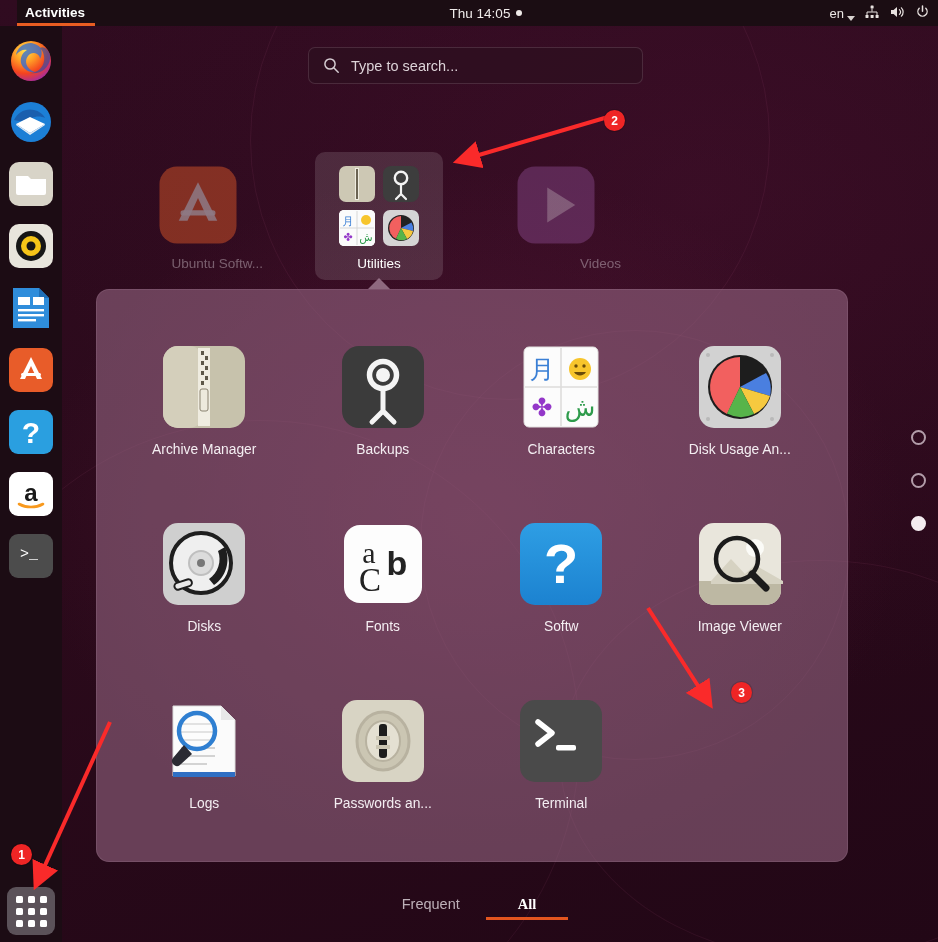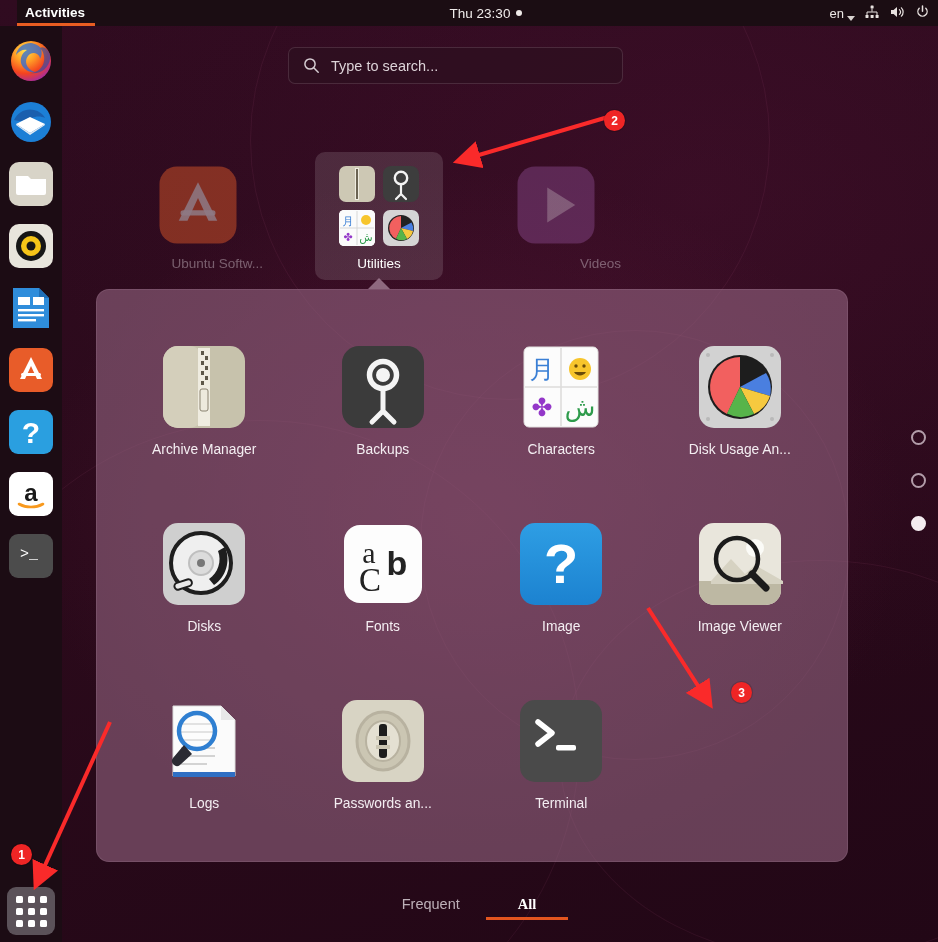--- a/index.html
+++ b/index.html
@@ -73,21 +73,21 @@
     width: 48px; height: 48px; border-radius: 9px;
     background: #5b5259;
     display: grid; grid-template-columns: repeat(3,7px); grid-template-rows: repeat(3,7px);
     gap: 5px; align-content: center; justify-content: center;
     cursor: pointer; z-index: 55;
   }
   #showapps i { background: #ffffff; border-radius: 1.5px; display: block; }
 
   
   #searchbar {
-    position: absolute; left: 288px; top: 47px; width: 335px; height: 37px;
+    position: absolute; left: 308px; top: 47px; width: 335px; height: 37px;
     background: rgba(44,16,30,0.62);
     border: 1px solid rgba(200,170,190,0.18);
     border-radius: 7px;
     display: flex; align-items: center; gap: 11px; padding: 0 14px;
     cursor: text; z-index: 20;
   }
   #searchbar .ph { color: #ddd3d8; font-size: 14.5px; }
 
   
   .bgapp {
@@ -164,21 +164,21 @@
 <div id="screen">
 
   <div class="swirl" style="left:250px; top:-120px; width:520px; height:520px;"></div>
   <div class="swirl" style="left:420px; top:330px; width:430px; height:430px;"></div>
   <div class="swirl" style="left:-60px; top:420px; width:640px; height:640px;"></div>
   <div class="swirl" style="left:560px; top:560px; width:520px; height:400px;"></div>
 
   <div id="topbar">
     <div id="activities">Activities</div>
     <div id="clockwrap">
-      <span id="clock">Thu 23:30</span>
+      <span id="clock">Thu 14:05</span>
       <span class="notif-dot"></span>
     </div>
     <div id="tray">
       <div class="tray-item">
         <span class="lang">en</span>
         <span class="caret"></span>
       </div>
       <span>
         <svg width="16" height="16" viewBox="0 0 16 16">
             <g fill="#e8e2e0">
@@ -482,21 +482,21 @@
             <defs>
                 <linearGradient id="hg" x1="0" y1="0" x2="0" y2="1">
               <stop offset="0%" stop-color="#2e9ee4"></stop>
                   <stop offset="100%" stop-color="#1c82d0"></stop>
                 </linearGradient>
               </defs>
             <rect x="2" y="2" width="82" height="82" rx="15" fill="url(#hg)"></rect>
             <text x="43" y="62" font-size="56" fill="#ffffff" text-anchor="middle" font-family="Liberation Sans, sans-serif" font-weight="bold">?</text>
           </svg>
         </div>
-        <div class="lbl">Image</div>
+        <div class="lbl">Softw</div>
       </div>
 
       <div class="app">
         <div class="ico">
           <svg class="ic-svg" viewBox="0 0 86 86">
             <rect x="2" y="2" width="82" height="82" rx="15" fill="#e9e6dc"></rect>
             <path d="M2 60h82v9a15 15 0 01-15 15H17A15 15 0 012 69z" fill="#bdb8a3"></path>
             <path d="M14 60l20-22 14 15 10-9 28 16v3H14z" fill="#d6d2c2"></path>
             <circle cx="58" cy="27" r="9" fill="#fbfbf7"></circle>
             <circle cx="40" cy="38" r="21" fill="none" stroke="#1b1b1b" stroke-width="4.5"></circle>

